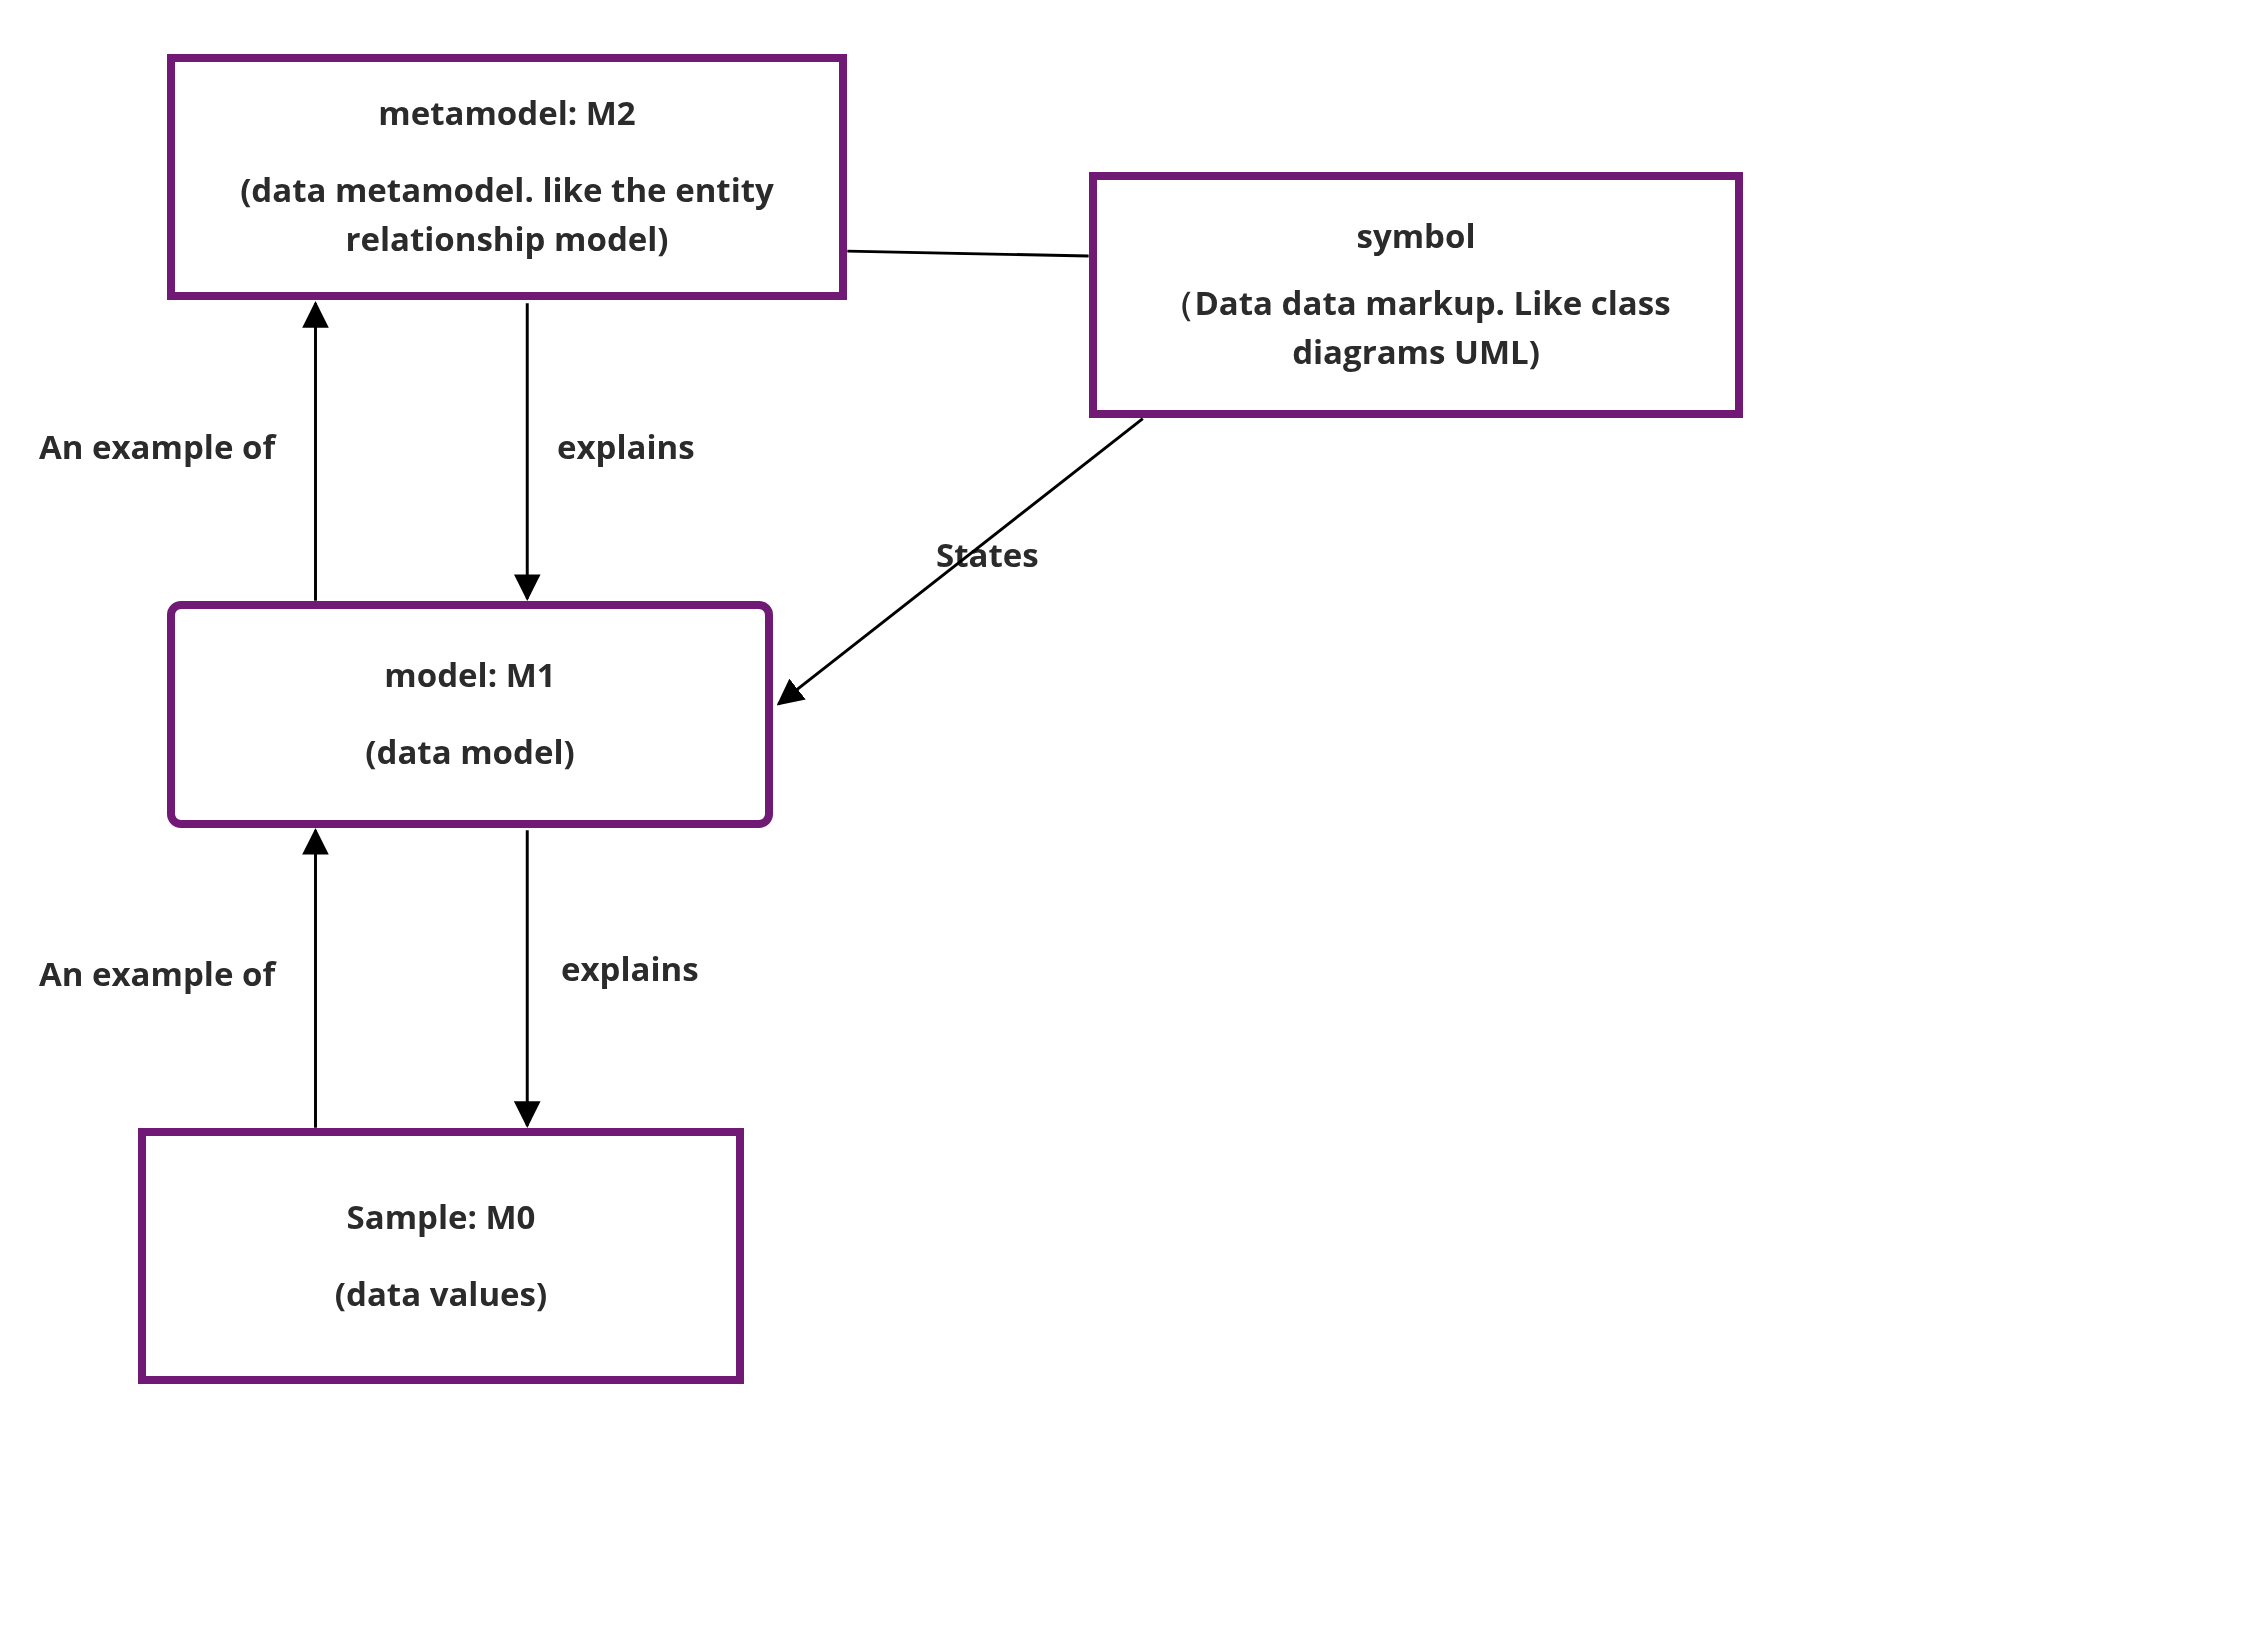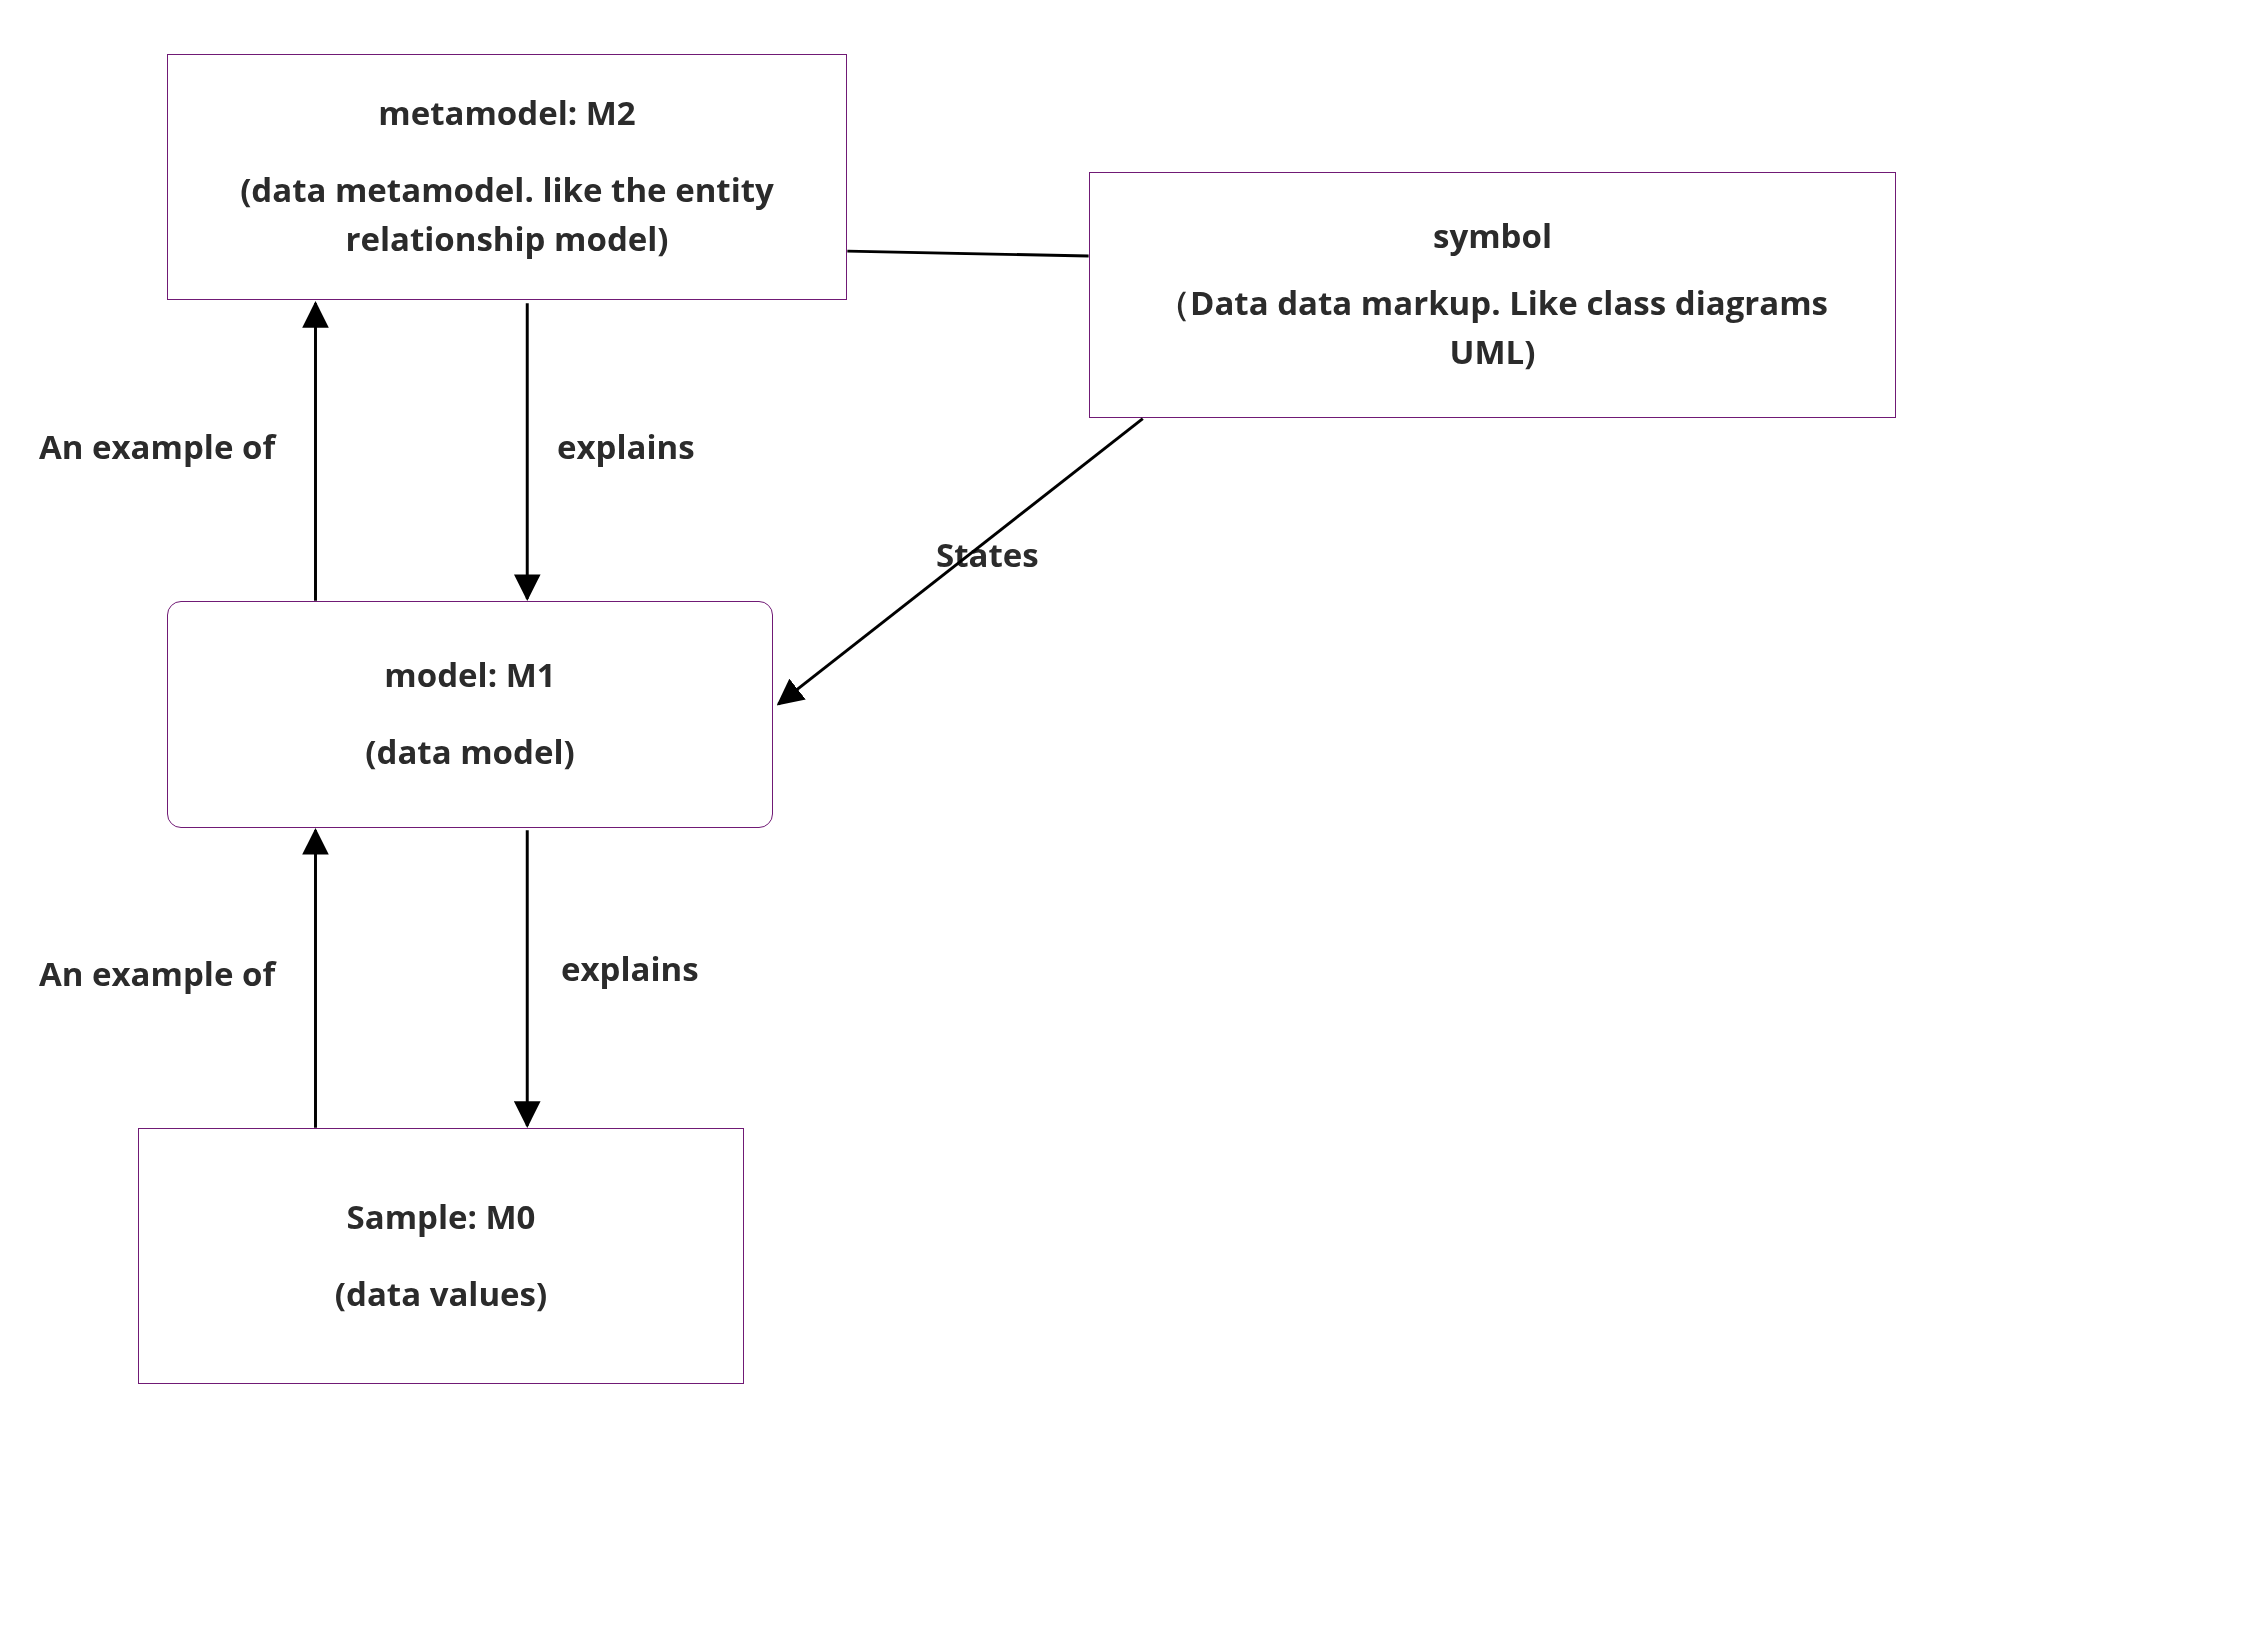--- a/index.html
+++ b/index.html
@@ -11,21 +11,21 @@
     font-family: "Open Sans", "Segoe UI", Arial, sans-serif;
     color: #2b2b2b;
   }
   .canvas {
     position: relative;
     width: 2258px;
     height: 1627px;
   }
   .box {
     position: absolute;
-    border: 1px solid #701a75;
+    border: 8px solid #701a75;
     background: #ffffff;
     box-sizing: border-box;
     text-align: center;
     display: flex;
     flex-direction: column;
     justify-content: center;
     align-items: center;
     padding: 19.7px 29.6px;
   }
   .box .title {
@@ -59,21 +59,21 @@
 </head>
 <body>
 
 <div class="canvas">
 
   <div class="box" style="left:167px; top:54px; width:680px; height:246px;">
     <div class="title">metamodel: M2</div>
     <div class="sub">(data metamodel. like the entity relationship model)</div>
   </div>
 
-  <div class="box symbol-box" style="left:1089px; top:172px; width:807px; height:246px;">
+  <div class="box symbol-box" style="left:1089px; top:172px; width:654px; height:246px;">
     <div class="title">symbol</div>
     <div class="sub">（Data data markup. Like class diagrams  UML)</div>
   </div>
 
   <div class="box" style="left:167px; top:601px; width:606px; height:227px;border-radius:14px;">
     <div class="title">model: M1</div>
     <div class="sub">(data model)</div>
   </div>
 
   <div class="box" style="left:138px; top:1128px; width:606px; height:256px;justify-content:center;">

